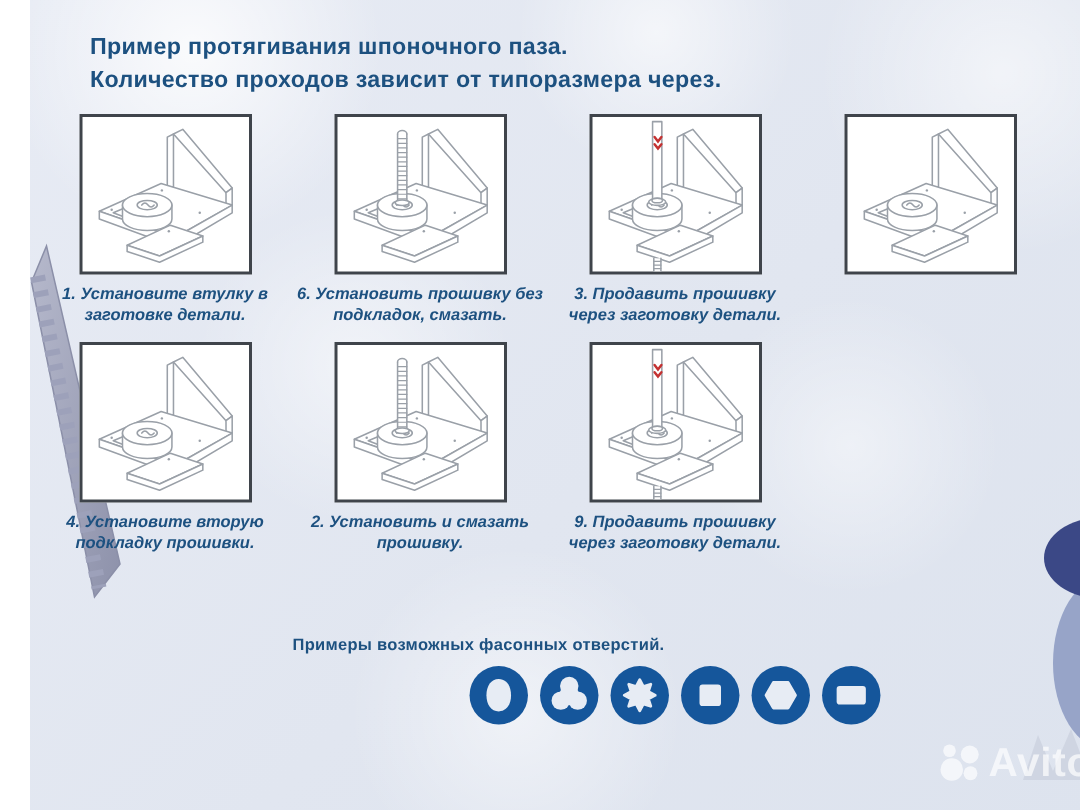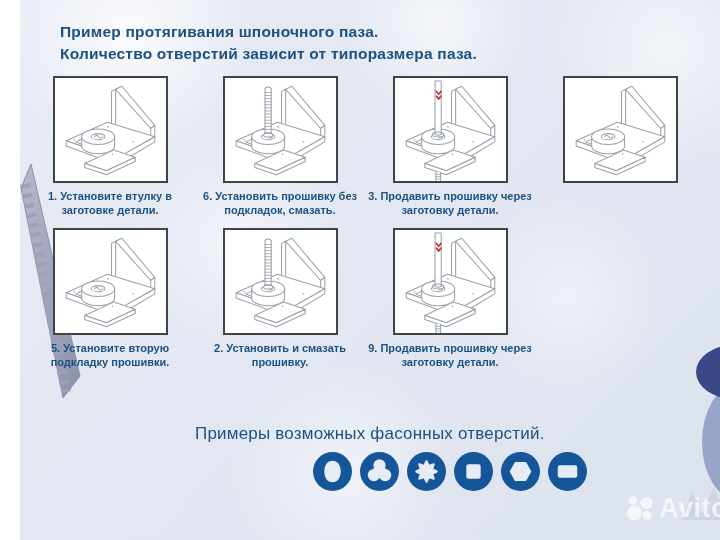--- a/index.html
+++ b/index.html
@@ -19,37 +19,37 @@
   .deco{position:absolute;z-index:0;}
   #title{
     position:absolute;left:40px;top:21px;z-index:2;
     color:#1d5180;font-weight:bold;font-size:15.5px;line-height:1.42;letter-spacing:.2px;
   }
   #grid{
     position:absolute;left:5px;top:76px;width:680px;z-index:1;
     display:grid;grid-template-columns:repeat(4,170px);
     grid-template-rows:152px 146px auto;
   }
-  .cell{text-align:center;}
+  .cell{text-align:center;font-style:italic;}
   .card{
     width:115px;height:107px;margin:0 auto;background:#ffffff;
     border:2px solid #3f444b;box-sizing:border-box;
   }
   .card svg{width:100%;height:100%;display:block;}
   .caption{
     margin:6px auto 0;max-width:164px;
     color:#1d5180;font-size:11px;font-weight:600;line-height:1.3;
   }
   
   .part-broach,.part-ram{display:none;}
   .cell[data-variant="broach"] .part-broach{display:inline;}
   .cell[data-variant="press"]  .part-ram{display:inline;}
   #examples{grid-column:2/5;grid-row:3;}
   #examples .heading{
-    margin-top:50px;color:#1d5180;font-size:17px;font-weight:normal;letter-spacing:.2px;
+    margin-top:50px;color:#1d5180;font-size:11px;font-weight:bold;letter-spacing:.2px;
   }
   #holes{margin-top:7px;display:flex;justify-content:center;gap:6px;}
   #holes svg{width:41px;height:41px;}
   #watermark{
     position:absolute;left:606px;top:493px;z-index:3;display:flex;align-items:center;gap:3px;
     color:rgba(255,255,255,.68);font-weight:bold;font-size:27px;letter-spacing:.5px;text-align:center;
   }
   #defs{position:absolute;width:0;height:0;}
 </style>
 </head>
@@ -112,21 +112,21 @@
 
   <svg class="deco" style="right:0;top:342px;" width="64" height="178" viewBox="0 0 64 178">
     <ellipse cx="62" cy="100" rx="36" ry="58" fill="#97a4c8"></ellipse>
     <ellipse cx="58" cy="30" rx="38" ry="27" fill="#3b4886"></ellipse>
     <ellipse cx="62" cy="13" rx="11" ry="7" fill="#232c5e"></ellipse>
     <path d="M6,178 L16,148 L26,172 L38,144 L48,170 L58,150 L64,160 L64,178 Z" fill="#ccd2df" opacity="0.85"></path>
   </svg>
 
   <div id="title">
     <div>Пример протягивания шпоночного паза.</div>
-    <div>Количество отверстий зависит от типоразмера паза.</div>
+    <div>Количество проходов зависит от типоразмера через.</div>
   </div>
 
   <div id="grid">
 
     <div class="cell" data-variant="setup">
       <figure class="card" style="margin:0 auto;">
         <svg viewBox="0 0 100 100">
           <use href="#g-fixture"></use>
             <use href="#g-broach" class="part-broach"></use>
             <use href="#g-ram" class="part-ram"></use>
@@ -170,21 +170,21 @@
 
 
     <div class="cell" data-variant="setup">
       <figure class="card" style="margin:0 auto;">
         <svg viewBox="0 0 100 100">
           <use href="#g-fixture"></use>
             <use href="#g-broach" class="part-broach"></use>
             <use href="#g-ram" class="part-ram"></use>
         </svg>
       </figure>
-      <p class="caption">5. Установите вторую подкладку прошивки.</p>
+      <p class="caption">4. Установите вторую подкладку прошивки.</p>
     </div>
 
     <div class="cell" data-variant="broach">
       <figure class="card" style="margin:0 auto;">
         <svg viewBox="0 0 100 100">
           <use href="#g-fixture"></use>
             <use href="#g-broach" class="part-broach"></use>
             <use href="#g-ram" class="part-ram"></use>
         </svg>
       </figure>

